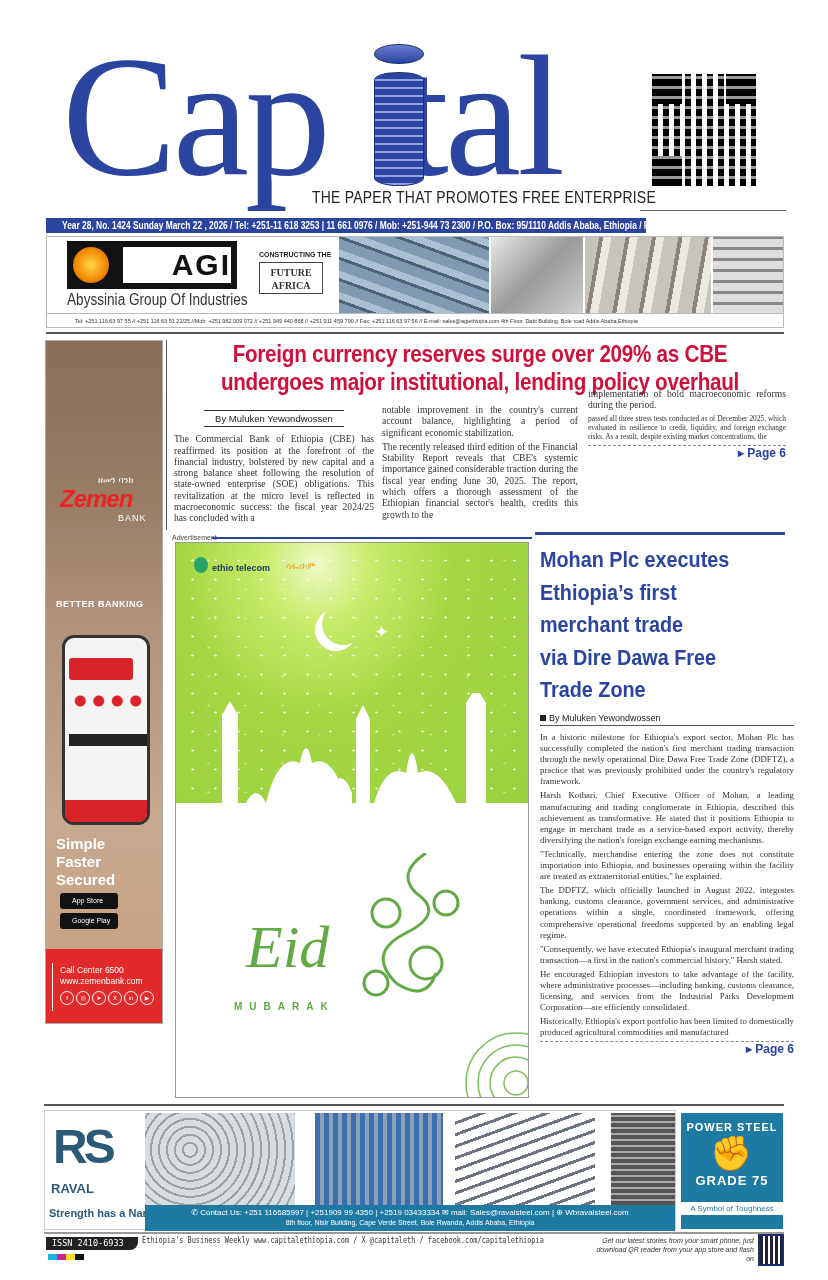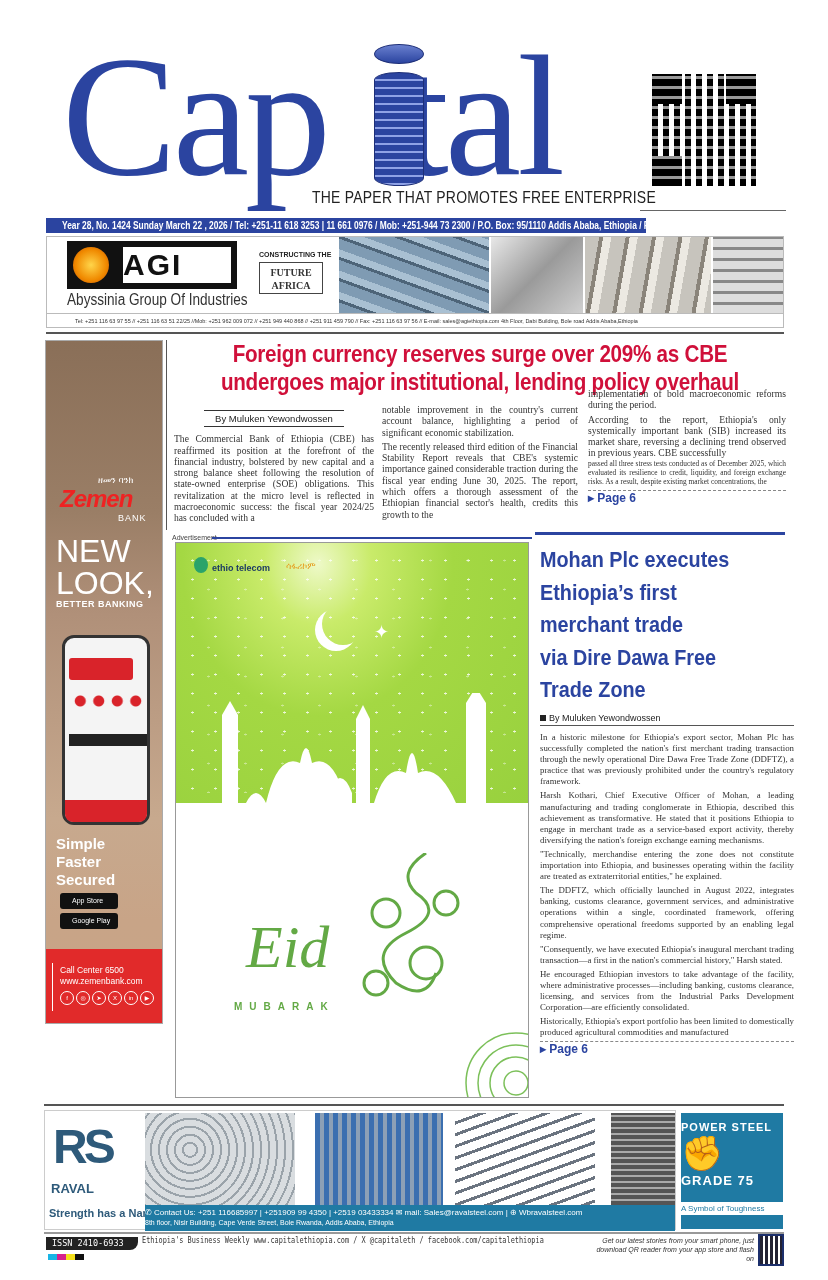--- a/index.html
+++ b/index.html
@@ -19,21 +19,21 @@
  outline:2px solid #fff}
 .qr::after{content:"";position:absolute;inset:0;background:repeating-linear-gradient(0deg,transparent 0 7px,#fff 7px 10px);mix-blend-mode:lighten;opacity:.6}
 .tagline{left:312px;top:188px;font-family:"Liberation Sans",sans-serif;font-size:17px;color:#222;letter-spacing:.3px;transform:scaleX(.82);transform-origin:left}
 .tagline-line{left:640px;top:210px;width:146px;height:1px;background:#666}
 .infobar{left:46px;top:218px;width:600px;height:15px;background:#2b44a0;color:#fff;font-family:"Liberation Sans",sans-serif;font-weight:bold;font-size:10px;line-height:15px;white-space:nowrap;padding-left:16px}
 .infobar span{display:inline-block;transform:scaleX(.84);transform-origin:left}
 
 .agi{left:46px;top:236px;width:738px;height:92px;border:1px solid #bbb;background:#fff}
 .agi-logo{left:20px;top:4px;width:170px;height:48px;background:#111}
 .agi-sun{left:6px;top:6px;width:36px;height:36px;border-radius:50%;background:radial-gradient(#ffd54a,#f08a00 60%,#c44a00)}
-.agi-box{left:56px;top:6px;width:108px;height:36px;background:#fff;font-family:"Liberation Sans",sans-serif;font-weight:bold;font-size:30px;text-align:left;line-height:36px;letter-spacing:2px;color:#111}
+.agi-box{left:56px;top:6px;width:108px;height:36px;background:#fff;font-family:"Liberation Sans",sans-serif;font-weight:bold;font-size:30px;text-align:right;line-height:36px;letter-spacing:2px;color:#111}
 .agi-name{left:20px;top:54px;font-family:"Liberation Sans",sans-serif;font-size:16px;color:#333;transform:scaleX(.85);transform-origin:left}
 .agi-cons{left:212px;top:14px;font-family:"Liberation Sans",sans-serif;font-weight:bold;font-size:7px;color:#222}
 .agi-future{left:212px;top:25px;width:64px;height:32px;border:1px solid #444;text-align:center;font-family:"Liberation Serif",serif;font-weight:bold;font-size:10px;line-height:13px;padding-top:3px;color:#333}
 .agi-img{top:0;height:76px}
 .agi-contact{left:0;top:76px;width:736px;height:14px;border-top:1px solid #bbb;font-family:"Liberation Sans",sans-serif;font-size:5.5px;line-height:14px;padding-left:28px;color:#333;white-space:nowrap;overflow:hidden}
 .rule{height:2px;background:#555}
 
 .zemen{left:45px;top:340px;width:118px;height:684px;border:1px solid #aaa;overflow:hidden;background:linear-gradient(180deg,#8a6f58 0%,#9a7e66 25%,#b09079 40%,#c7a98e 70%,#c8a487 85%,#c7a487 100%)}
 .z-eth{left:52px;top:20%;top:134px;font-family:"DejaVu Sans",sans-serif;color:#fff;font-size:9px}
 .z-brand{left:14px;top:144px;font-family:"Liberation Sans",sans-serif;font-style:italic;font-weight:bold;font-size:24px;color:#e22;letter-spacing:-1px}
@@ -51,21 +51,21 @@
 .z-red::before{content:"";position:absolute;left:6px;top:14px;width:1px;height:48px;background:#fff}
 .z-social{display:flex;gap:2px;margin-top:4px}
 .z-social span{width:14px;height:14px;border:1px solid #fff;border-radius:50%;font-size:6px;text-align:center;line-height:12px}
 
 .lead-head{left:170px;top:340px;width:620px;text-align:center;font-family:"Liberation Sans",sans-serif;font-weight:bold;font-size:24px;line-height:28px;color:#d0103a;transform:scaleX(.86);transform-origin:center;letter-spacing:-.3px}
 .vline{left:166px;top:340px;width:1px;height:190px;background:#555}
 .col{font-size:9.6px;line-height:11.3px;text-align:justify;color:#333}
 .col p{margin-bottom:3px}
 .byline{font-family:"Liberation Sans",sans-serif;font-size:9.5px;text-align:center;border-top:1px solid #333;border-bottom:1px solid #333;padding:2px 0;color:#222}
 .small{font-size:7.4px;line-height:9px}
-.page-link{font-family:"Liberation Sans",sans-serif;font-weight:bold;color:#2b44a0;font-size:12px;text-align:left;border-top:1px dashed #888;padding-top:2px}
+.page-link{font-family:"Liberation Sans",sans-serif;font-weight:bold;color:#2b44a0;font-size:12px;text-align:right;border-top:1px dashed #888;padding-top:2px}
 .blueline{height:3px;background:#2b44a0}
 
 .adv-label{left:172px;top:534px;font-family:"Liberation Sans",sans-serif;font-size:7px;color:#444}
 .adv-rule{left:212px;top:537px;width:320px;height:2px;background:#2b44a0}
 .eid{left:175px;top:542px;width:354px;height:556px;border:1px solid #999;overflow:hidden;background:#fff}
 .eid-sky{left:0;top:0;width:354px;height:260px;background:radial-gradient(ellipse at 40% 8%,#eef9c8 0%,#c9eb6a 18%,#a4d843 45%,#98d13e 100%)}
 .stars{left:0;top:0;width:354px;height:250px;background-image:radial-gradient(#fff 1px,transparent 1.5px),radial-gradient(#fff8 1px,transparent 1.5px);background-size:23px 19px,37px 29px;background-position:5px 8px,14px 3px;opacity:.8}
 .moon{left:146px;top:60px;width:42px;height:42px;border-radius:50%;box-shadow:-7px 6px 0 0 #fff}
 .starbig{left:198px;top:78px;color:#fff;font-size:18px;font-family:"DejaVu Sans",sans-serif}
 .mosque{left:0;top:150px;width:354px;height:140px}
@@ -77,22 +77,22 @@
 .mohan-head{left:540px;top:544px;width:250px;font-family:"Liberation Sans",sans-serif;font-weight:bold;font-size:22px;line-height:32.5px;color:#2b44a0;transform:scaleX(.9);transform-origin:left}
 .mohan-by{left:540px;top:713px;width:254px;font-family:"Liberation Sans",sans-serif;font-size:9px;border-bottom:1px solid #555;padding-bottom:2px}
 .mohan-by::before{content:"";display:inline-block;width:6px;height:6px;background:#222;margin-right:3px}
 .mohan-body{left:540px;top:732px;width:254px;font-size:8.8px;line-height:11.1px}
 
 .raval{left:44px;top:1110px;width:632px;height:120px;border:1px solid #ccc;background:#fff}
 .raval-logo{left:8px;top:8px;font-family:"Liberation Sans",sans-serif;font-weight:bold;font-size:48px;color:#2e5a7a;letter-spacing:-4px}
 .raval-name{left:6px;top:70px;font-family:"Liberation Sans",sans-serif;font-weight:bold;font-size:13px;color:#2e5a7a}
 .raval-strength{left:4px;top:96px;font-family:"Liberation Sans",sans-serif;font-weight:bold;font-size:11px;color:#2e5a7a}
 .raval-img{top:2px;height:92px}
-.raval-bar{left:100px;top:94px;width:530px;height:26px;background:#1f7aa3;color:#fff;font-family:"Liberation Sans",sans-serif;font-size:8px;padding-top:3px;line-height:10px}
-.power{left:636px;top:2px;width:102px;height:116px;background:#1f7aa3;color:#fff;font-family:"Liberation Sans",sans-serif;text-align:left}
+.raval-bar{left:100px;top:94px;width:530px;height:26px;background:#1f7aa3;color:#fff;font-family:"Liberation Sans",sans-serif;font-size:8px;text-align:center;padding-top:3px;line-height:10px}
+.power{left:636px;top:2px;width:102px;height:116px;background:#1f7aa3;color:#fff;font-family:"Liberation Sans",sans-serif;text-align:center}
 .power .t1{font-weight:bold;font-size:11px;padding-top:8px;letter-spacing:1px}
 .power .fist{font-size:34px;line-height:40px;font-family:"DejaVu Sans",sans-serif}
 .power .t2{font-weight:bold;font-size:13px;letter-spacing:1px}
 .power .t3{font-size:8px;margin-top:14px;background:#fff;color:#1f7aa3;padding:2px 0}
 
 .foot-rule{left:44px;top:1232px;width:740px;height:2px;background:#999}
 .issn{left:46px;top:1237px;width:92px;height:13px;background:#222;color:#fff;font-family:"DejaVu Sans Mono",monospace;font-size:8.5px;line-height:13px;padding-left:6px;border-radius:0 0 8px 0}
 .foot-web{left:142px;top:1236px;font-family:"DejaVu Sans Mono",monospace;font-size:8px;color:#333;transform:scaleX(.86);transform-origin:left;white-space:nowrap}
 .cmyk{left:48px;top:1254px;display:flex}
 .cmyk span{width:9px;height:6px}
@@ -128,24 +128,20 @@
   <div class="abs agi-img" style="left:538px;width:126px;background:repeating-linear-gradient(100deg,#c7c4bd 0 14px,#8a847a 14px 18px,#ece9e2 18px 26px)"></div>
   <div class="abs agi-img" style="left:666px;width:70px;background:repeating-linear-gradient(0deg,#ddd 0 8px,#888 8px 11px)"></div>
   <div class="abs agi-contact">Tel: +251 116 63 97 55 // +251 116 63 51 22/25 //Mob: +251 962 009 072 // +251 949 440 868 // +251 911 459 790 // Fax: +251 116 63 97 56 // E-mail: sales@agiethiopia.com 4th Floor, Dabi Building, Bole road Addis Ababa,Ethiopia</div>
 </div>
 <div class="abs rule" style="left:46px;top:332px;width:738px"></div>
 
 <div class="abs zemen">
   <div class="abs z-eth">ዘመን ባንክ</div>
   <div class="abs z-brand">Zemen</div>
   <div class="abs z-bank">BANK</div>
-  <div class="abs z-new">
-      <div>NEW</div>
-      <div>LOOK,</div>
-    </div>
   <div class="abs z-better">BETTER BANKING</div>
   <div class="abs z-phone">
       <div class="card"></div>
       <div class="dots"></div>
       <div class="banner"></div>
       <div class="dock"></div>
     </div>
   <div class="abs z-simple">
       <div>Simple</div>
       <div>Faster</div>
@@ -175,21 +171,20 @@
 <div class="abs col" style="left:174px;top:410px;width:200px">
   <div class="byline" style="margin:0 30px 6px">By Muluken Yewondwossen</div>
   <p>The Commercial Bank of Ethiopia (CBE) has reaffirmed its position at the forefront of the financial industry, bolstered by new capital and a strong balance sheet following the resolution of state-owned enterprise (SOE) obligations. This revitalization at the micro level is reflected in macroeconomic success: the fiscal year 2024/25 has concluded with a</p>
 </div>
 <div class="abs col" style="left:382px;top:404px;width:196px">
   <p>notable improvement in the country's current account balance, highlighting a period of significant economic stabilization.</p>
   <p>The recently released third edition of the Financial Stability Report reveals that CBE's systemic importance gained considerable traction during the fiscal year ending June 30, 2025. The report, which offers a thorough assessment of the Ethiopian financial sector's health, credits this growth to the</p>
 </div>
 <div class="abs col" style="left:588px;top:388px;width:198px">
   <p>implementation of bold macroeconomic reforms during the period.</p>
-  <p style="margin-bottom:0">According to the report, Ethiopia's only systemically important bank (SIB) increased its market share, reversing a declining trend observed in previous years. CBE successfully</p>
   <p class="small">passed all three stress tests conducted as of December 2025, which evaluated its resilience to credit, liquidity, and foreign exchange risks. As a result, despite existing market concentrations, the</p>
   <div class="page-link" style="margin-top:4px">▸ Page 6</div>
 </div>
 <div class="abs blueline" style="left:535px;top:532px;width:250px"></div>
 
 <div class="abs adv-label">Advertisement</div>
 <div class="abs adv-rule"></div>
 <div class="abs eid">
   <div class="abs eid-sky"></div>
   <div class="abs stars"></div>

